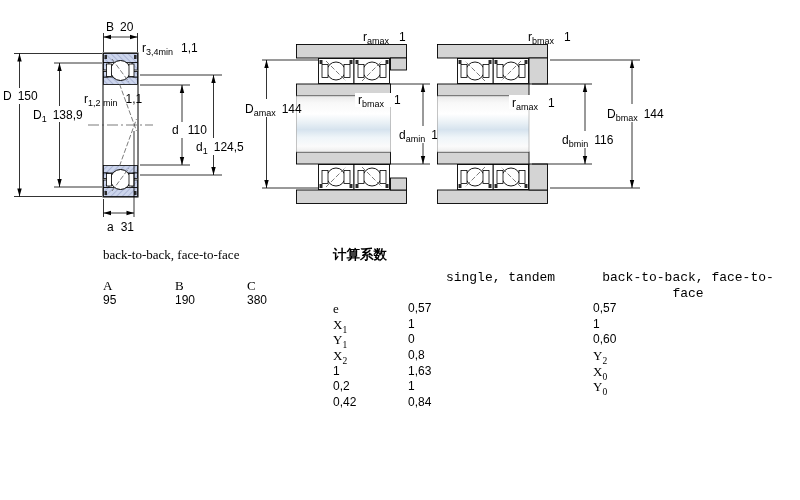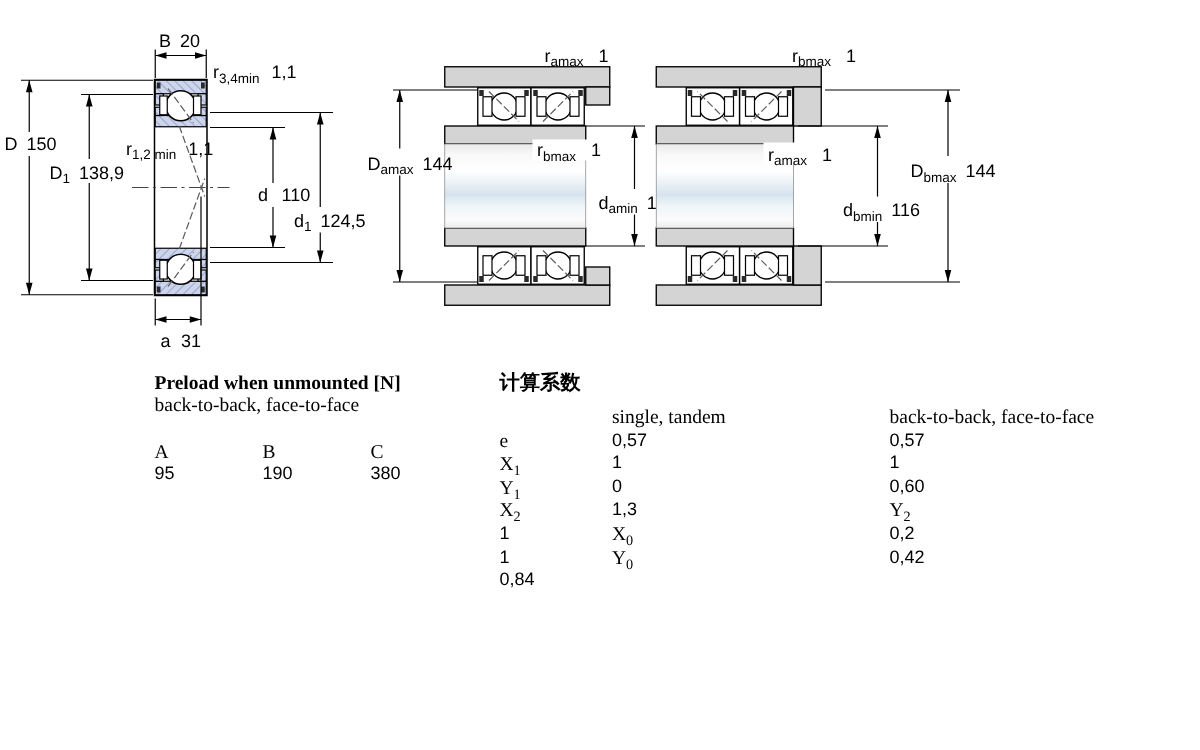--- a/index.html
+++ b/index.html
@@ -21,21 +21,21 @@
   .tbl{position:absolute;}
   .pl{left:103px;top:247px;width:300px;}
   .pl-title{font-family:"Liberation Serif",serif;font-weight:bold;font-size:13px;line-height:15px;}
   .pl-sub{font-family:"Liberation Serif",serif;font-size:13px;line-height:15px;}
   .pl-grid{display:grid;grid-template-columns:72px 72px 1fr;margin-top:16px;}
   .pl-head{font-family:"Liberation Serif",serif;font-size:13px;line-height:15px;}
   .pl-val{font-size:12px;line-height:15px;}
   .calc{left:333px;top:247px;width:450px;}
   .calc-title{font-family:"Liberation Serif",serif;font-weight:bold;font-size:13.5px;line-height:16px;}
   .c-grid{display:grid;grid-template-columns:75px 185px 1fr;margin-top:7px;}
-  .c-head{font-family:Liberation Serif, serif;font-size:13px;line-height:15.6px;}
+  .c-head{font-family:Liberation Mono, monospace;font-size:13px;line-height:15.6px;text-align:center;}
   .c-lbl{font-family:"Liberation Serif",serif;font-size:13px;line-height:15.6px;}
   .c-lbl sub{font-size:9.5px;line-height:0;}
   .c-val{font-size:12px;line-height:15.6px;}
 </style>
 </head>
 <body>
 
 <div id="page">
 
 <svg width="800" height="245" viewBox="0 0 800 245">
@@ -210,21 +210,20 @@
     <line class="ext" x1="585" y1="84" x2="585" y2="131"></line>
     <line class="ext" x1="585" y1="148" x2="585" y2="164"></line>
     <polygon class="arr" points="585,84 582.8,92 587.2,92"></polygon>
     <polygon class="arr" points="585,164 582.8,156 587.2,156"></polygon>
     <text x="562" y="144"><tspan>d</tspan><tspan class="sub" dy="3">bmin</tspan><tspan dy="-3" dx="6">116</tspan></text>
   </g>
 </svg>
 
 
 <div class="tbl pl">
-  <div class="pl-title">Preload when unmounted [N]</div>
   <div class="pl-sub">back-to-back, face-to-face</div>
   <div class="pl-grid">
     <div class="pl-head">A</div>
     <div class="pl-head">B</div>
     <div class="pl-head">C</div>
     <div class="pl-val">95</div>
     <div class="pl-val">190</div>
     <div class="pl-val">380</div>
   </div>
 </div>
@@ -243,24 +242,25 @@
 
     <div class="c-lbl"><span>X</span><sub>1</sub></div>
     <div class="c-val">1</div>
     <div class="c-val">1</div>
 
     <div class="c-lbl"><span>Y</span><sub>1</sub></div>
     <div class="c-val">0</div>
     <div class="c-val">0,60</div>
 
     <div class="c-lbl"><span>X</span><sub>2</sub></div>
-    <div class="c-val">1,3</div>
+    <div class="c-val">0,8</div>
 
     <div class="c-lbl"><span>Y</span><sub>2</sub></div>
     <div class="c-val">1</div>
+    <div class="c-val">1,63</div>
 
     <div class="c-lbl"><span>X</span><sub>0</sub></div>
     <div class="c-val">0,2</div>
     <div class="c-val">1</div>
 
     <div class="c-lbl"><span>Y</span><sub>0</sub></div>
     <div class="c-val">0,42</div>
     <div class="c-val">0,84</div>
   </div>
 </div>

